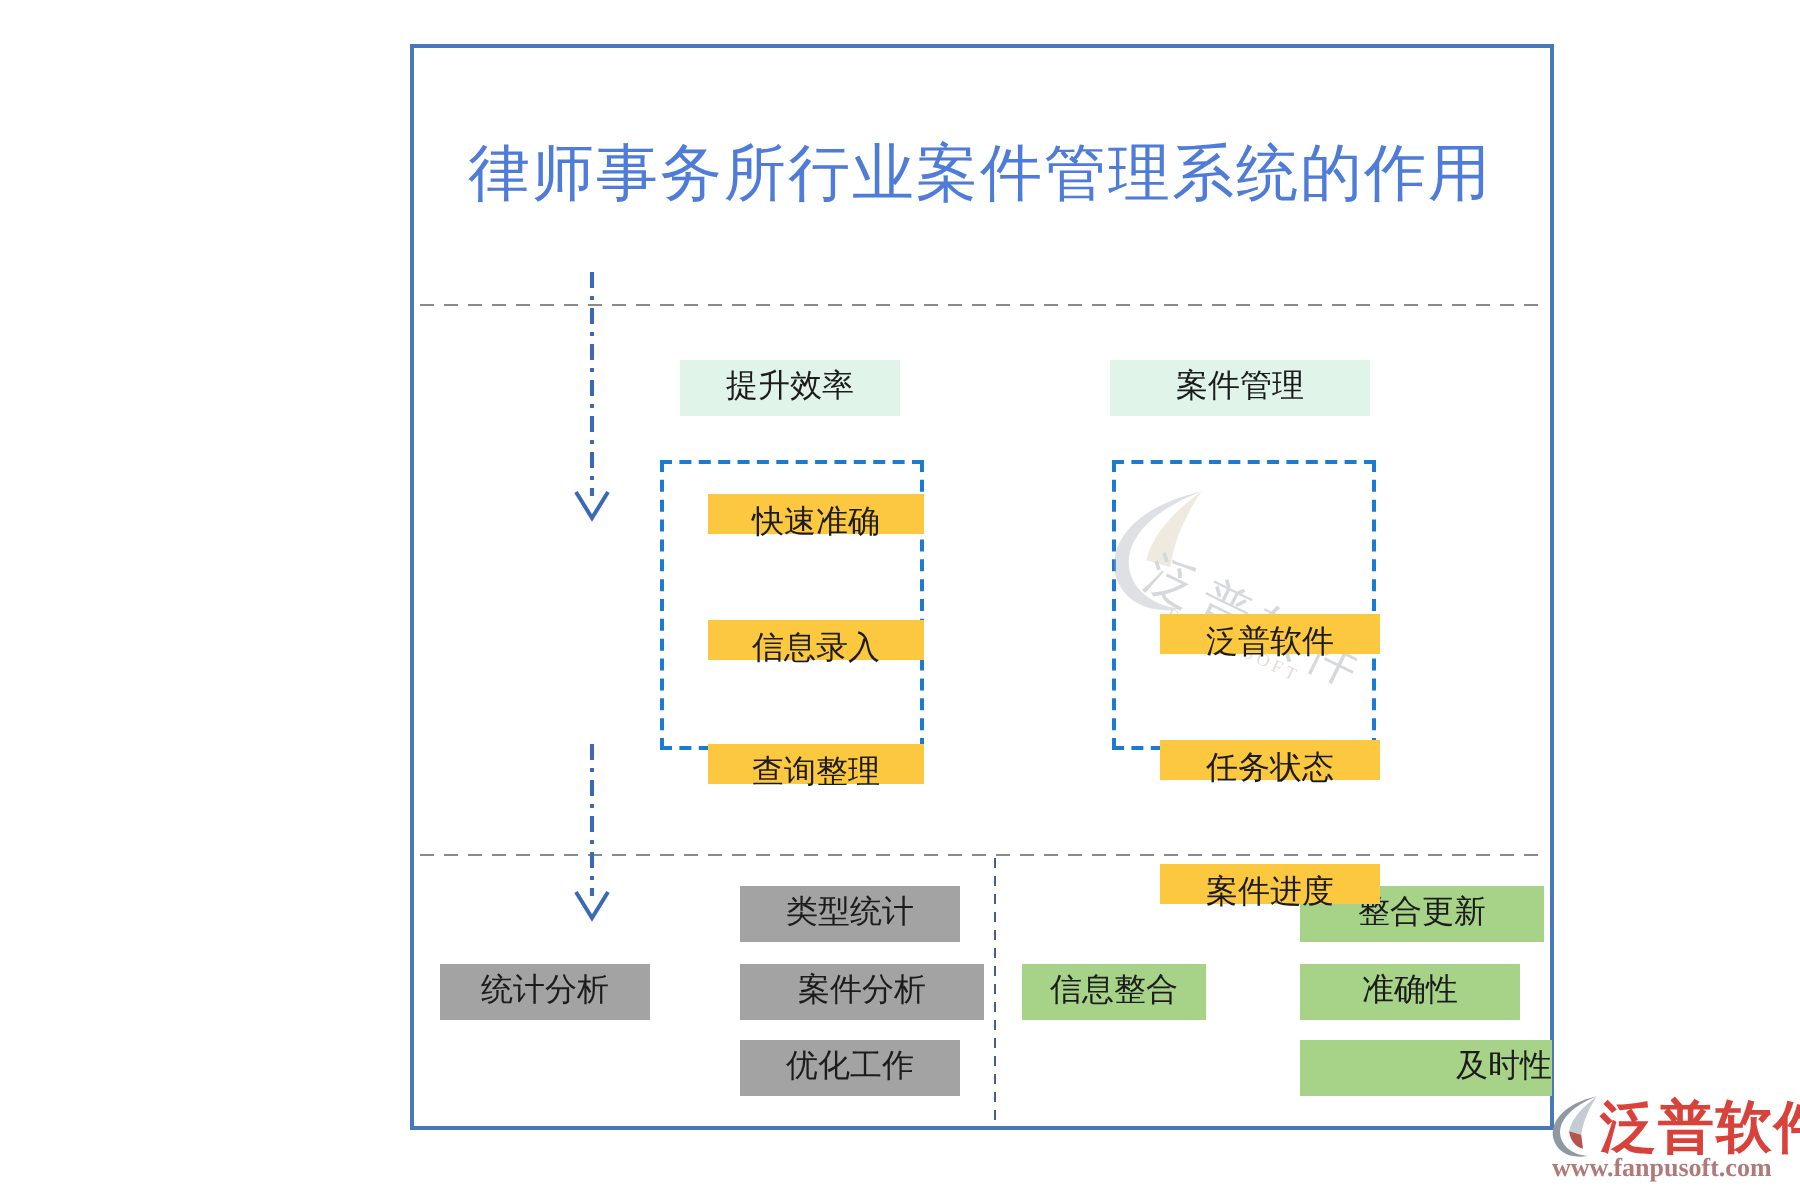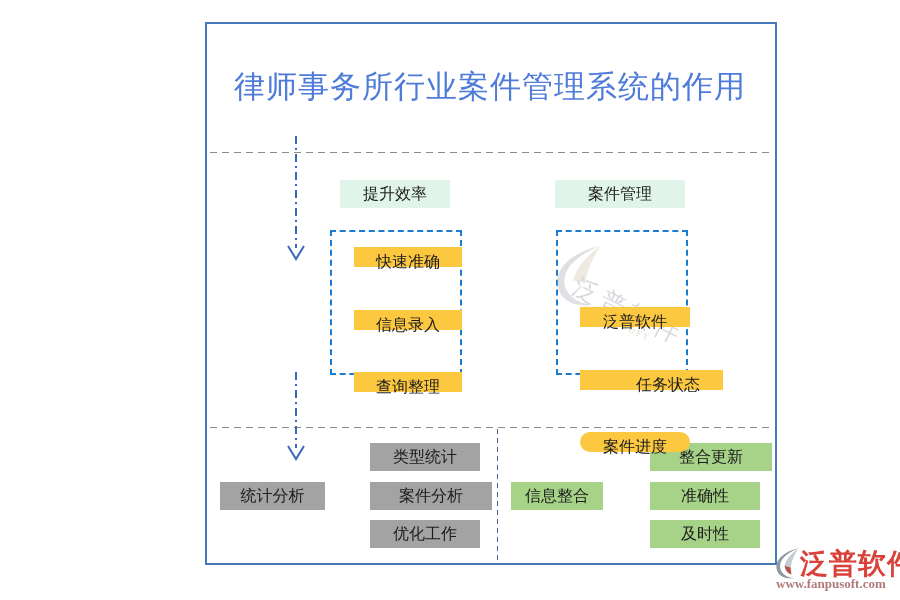--- a/index.html
+++ b/index.html
@@ -93,32 +93,32 @@
 <div class="watermark">
   <svg width="56" height="62" viewBox="0 0 32 36" style="position:absolute;left:0;top:0;">
     <path d="M28 1 C10 5 1 15 3 25 C5 33 13 37 23 35 C15 35 8 30 7 23 C6 14 15 6 28 1 Z" fill="#b0b4ba"></path>
     <path d="M28 1 C20 7 14 13 12 21 L19 23 C20 15 24 7 28 1 Z" fill="#d8cdb4"></path>
   </svg>
   <div class="wm-text">泛普软件</div>
   <div class="wm-sub">FANPU SOFT</div>
 </div>
 
 <div class="node orange z" style="left:568px;top:247px;width:110px;">泛普软件</div>
-<div class="node orange z" style="left:568px;top:290px;width:110px;padding-left:33px;">任务状态</div>
-<div class="node orange z" style="left:568px;top:332px;width:110px;border-radius:11px;">案件进度</div>
+<div class="node orange z" style="left:568px;top:290px;width:110px;">任务状态</div>
+<div class="node orange z" style="left:568px;top:332px;width:110px;">案件进度</div>
 
 <div class="node blue" style="left:220px;top:482px;width:105px;">统计分析</div>
 <div class="node blue" style="left:370px;top:443px;width:110px;">类型统计</div>
 <div class="node blue" style="left:370px;top:482px;width:122px;">案件分析</div>
 <div class="node blue" style="left:370px;top:520px;width:110px;">优化工作</div>
 
 <div class="node green" style="left:511px;top:482px;width:92px;">信息整合</div>
 <div class="node green" style="left:650px;top:443px;width:122px;">整合更新</div>
 <div class="node green" style="left:650px;top:482px;width:110px;">准确性</div>
-<div class="node green" style="left:650px;top:520px;width:110px;">及时性</div>
+<div class="node green" style="left:650px;top:520px;width:126px;text-align:right;">及时性</div>
 
 <div class="footer-logo">
   <svg width="28" height="34" viewBox="0 0 32 38" style="position:absolute;left:0;top:1px;">
     <path d="M28 2 C10 6 1 16 3 26 C5 34 13 38 23 36 C15 36 8 31 7 24 C6 15 15 7 28 2 Z" fill="#8e99a4"></path>
     <path d="M28 2 C20 8 14 14 12 22 L19 24 C20 16 24 8 28 2 Z" fill="#c3ccd3"></path>
     <path d="M12 22 C13 28 16 31 20 32 L19 24 Z" fill="#b5534d"></path>
   </svg>
   <div class="brand">泛普软件</div>
   <div class="url">www.fanpusoft.com</div>
 </div>

